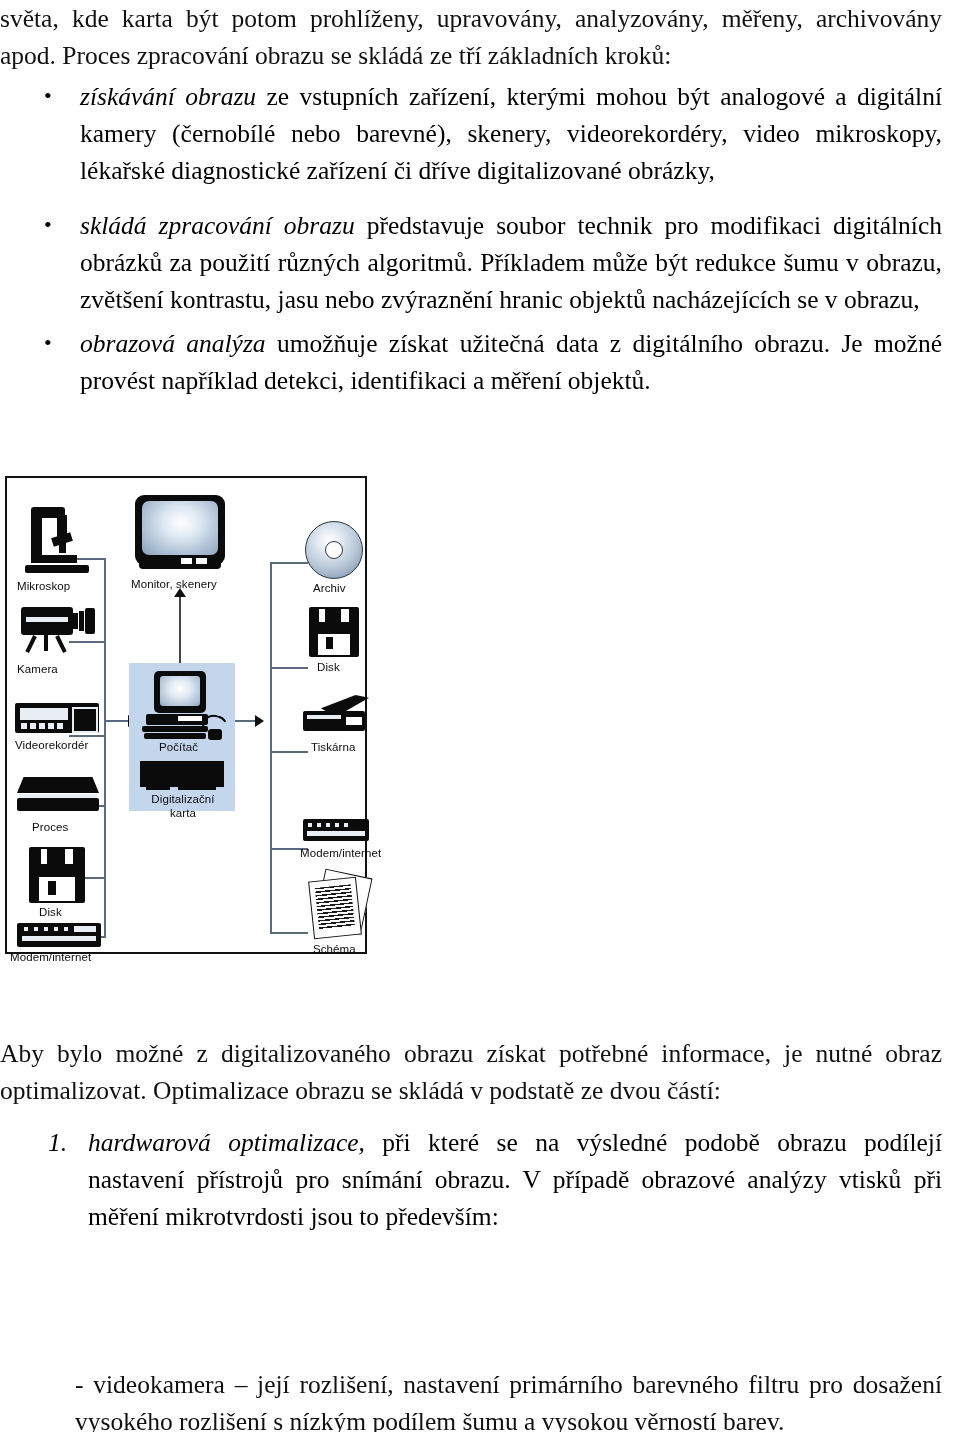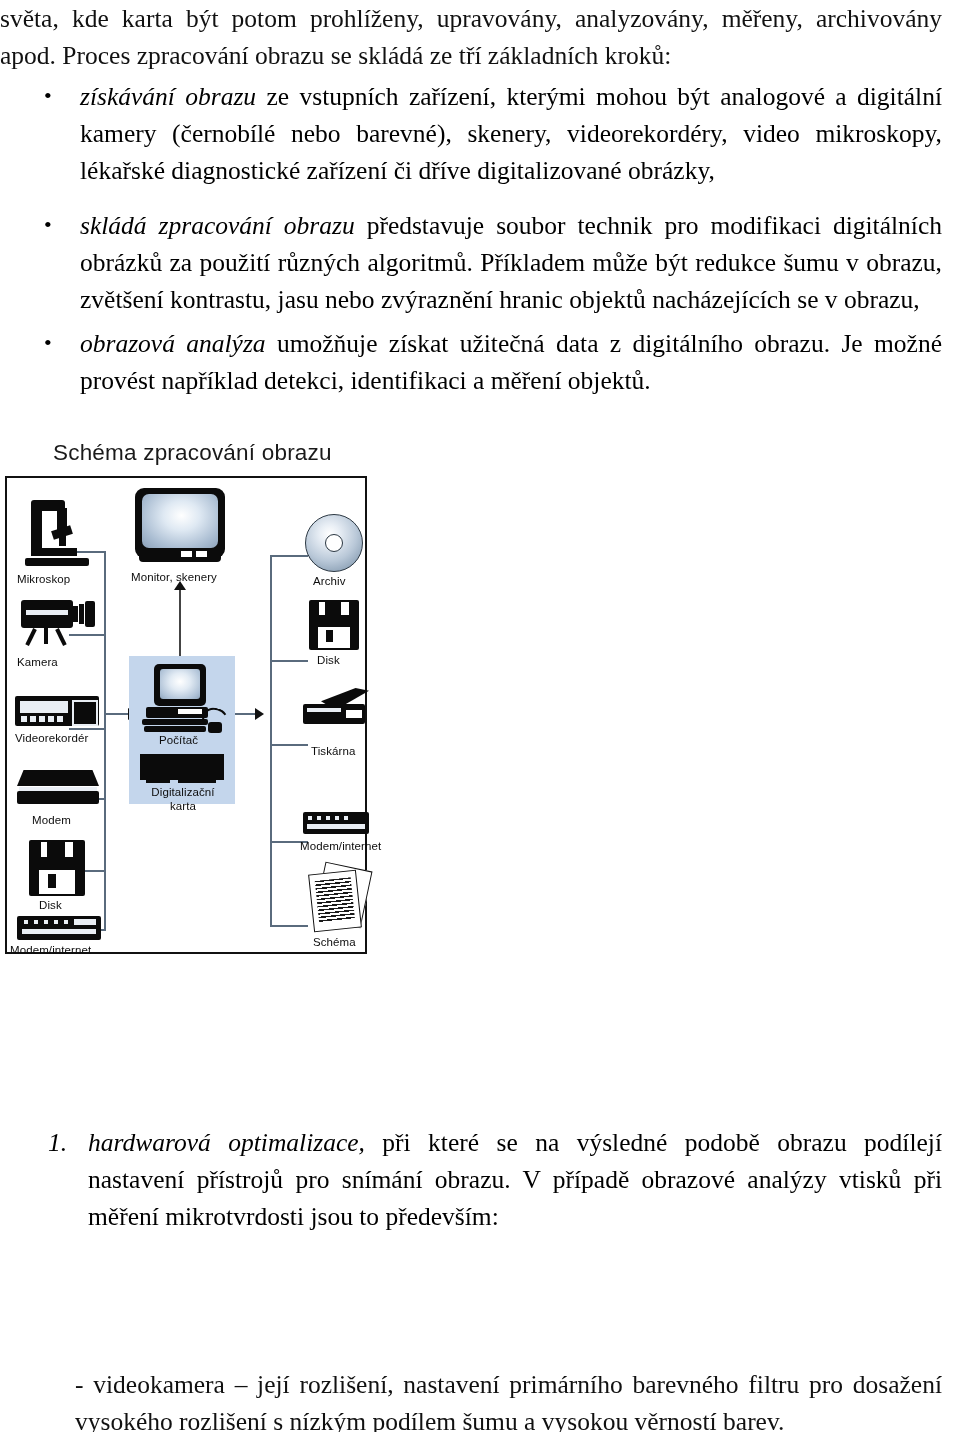--- a/index.html
+++ b/index.html
@@ -92,21 +92,21 @@
   .fig-frame {
     position: absolute;
     left: 0px;
     top: 36px;
     width: 362px;
     height: 478px;
     border: 2.5px solid #111;
     background: #fff;
     box-sizing: border-box;
   }
-  .fig-inner { position: absolute; inset: 0; }
+  .fig-inner { position: absolute; inset: 0; margin-top: 7px; }
 
   .lbl {
     position: absolute;
     font-family: "Liberation Sans", "DejaVu Sans", sans-serif;
     font-size: 11.5px;
     color: #0d0d0d;
     white-space: nowrap;
     letter-spacing: 0.1px;
   }
   .lbl.c { text-align: center; }
@@ -254,21 +254,20 @@
     <span class="it">skládá zpracování obrazu</span><span> představuje soubor technik pro modifikaci digitálních obrázků za použití různých algoritmů. Příkladem může být redukce šumu v obrazu, zvětšení kontrastu, jasu nebo zvýraznění hranic objektů nacházejících se v obrazu,</span>
   </div>
 
   <div class="bullet-item" style="left:80px; top:325px; width:862px;">
     <span class="bullet-mark">•</span>
     <span class="it">obrazová analýza</span><span> umožňuje získat užitečná data z digitálního obrazu. Je možné provést například detekci, identifikaci a měření objektů.</span>
   </div>
 
   <div class="figure">
 
-    <div class="fig-title">Schéma zpracování obrazu</div>
 
     <div class="fig-frame">
       <div class="fig-inner">
 
         <div class="wire v" style="left:97px; top:73px; height:378px;"></div>
         <div class="wire h" style="left:53px; top:73px; width:46px;"></div>
         <div class="wire h" style="left:62px; top:156px; width:37px;"></div>
         <div class="wire h" style="left:62px; top:250px; width:37px;"></div>
         <div class="wire h" style="left:62px; top:320px; width:37px;"></div>
         <div class="wire h" style="left:62px; top:392px; width:37px;"></div>
@@ -321,21 +320,21 @@
           <div class="dot" style="left:42px; top:20px; width:6px; height:6px;"></div>
           <div class="boxline" style="left:57px; top:4px; width:22px; height:22px; background:#0b0b0b; border:2px solid #e9eef4;"></div>
         </div>
         <div class="lbl" style="left:8px; top:254px;">Videorekordér</div>
 
         <div class="dev" style="left:10px; top:292px; width:82px; height:38px;">
           <div class="scan-top" style="left:0px; top:0px; width:82px; height:16px;"></div>
           <div class="boxline" style="left:2px; top:17px; width:78px; height:4px;"></div>
           <div class="box" style="left:0px; top:21px; width:82px; height:13px; border-radius:2px;"></div>
         </div>
-        <div class="lbl" style="left:25px; top:336px;">Modem</div>
+        <div class="lbl" style="left:25px; top:336px;">Proces</div>
 
         <div class="dev" style="left:22px; top:362px; width:56px; height:56px;">
           <div class="fd" style="left:0px; top:0px; width:56px; height:56px;"></div>
           <div class="fd-shutter" style="left:12px; top:2px; width:32px; height:15px;"></div>
           <div class="fd-slot" style="left:18px; top:2px; width:18px; height:15px;"></div>
           <div class="fd-label" style="left:10px; top:30px; width:36px; height:24px;"></div>
           <div class="fd-slot" style="left:19px; top:34px; width:8px; height:14px;"></div>
         </div>
         <div class="lbl" style="left:32px; top:421px;">Disk</div>
 
@@ -396,21 +395,21 @@
           <div class="fd-slot" style="left:17px; top:30px; width:7px; height:12px;"></div>
         </div>
         <div class="lbl" style="left:310px; top:176px;">Disk</div>
 
         <div class="dev" style="left:296px; top:210px; width:66px; height:40px;">
           <div class="prn-tray" style="left:18px; top:0px; width:48px; height:22px;"></div>
           <div class="prn-body" style="left:0px; top:16px; width:62px; height:20px;"></div>
           <div class="boxline" style="left:4px; top:20px; width:34px; height:4px;"></div>
           <div class="prn-slot" style="left:42px; top:21px; width:16px; height:8px;"></div>
         </div>
-        <div class="lbl" style="left:304px; top:267px;">Tiskárna</div>
+        <div class="lbl" style="left:304px; top:256px;">Tiskárna</div>
 
         <div class="dev" style="left:296px; top:334px; width:66px; height:24px;">
           <div class="box" style="left:0px; top:0px; width:66px; height:22px; border-radius:2px;"></div>
           <div class="dot" style="left:5px; top:4px; width:4px; height:4px;"></div>
           <div class="dot" style="left:14px; top:4px; width:4px; height:4px;"></div>
           <div class="dot" style="left:23px; top:4px; width:4px; height:4px;"></div>
           <div class="dot" style="left:32px; top:4px; width:4px; height:4px;"></div>
           <div class="dot" style="left:41px; top:4px; width:4px; height:4px;"></div>
           <div class="boxline" style="left:4px; top:12px; width:58px; height:5px;"></div>
         </div>
@@ -422,20 +421,21 @@
             <div class="sheet-lines" style="left:5px; top:6px; width:36px; height:42px;"></div>
           </div>
         </div>
         <div class="lbl" style="left:306px; top:458px;">Schéma</div>
 
       </div>
     </div>
   </div>
 
 
+  <div class="para" style="left:0px; top:1035px; width:942px;">Aby bylo možné z digitalizovaného obrazu získat potřebné informace, je nutné obraz optimalizovat. Optimalizace obrazu se skládá v podstatě ze dvou částí:</div>
 
   <div class="num-item" style="left:88px; top:1124px; width:854px;">
     <span class="num-mark">1.</span>
     <span class="it">hardwarová optimalizace,</span><span> při které se na výsledné podobě obrazu podílejí nastavení přístrojů pro snímání obrazu. V případě obrazové analýzy vtisků při měření mikrotvrdosti jsou to především:</span>
   </div>
 
 
   <div class="para" style="left:75px; top:1366px; width:867px;">- videokamera – její rozlišení, nastavení primárního barevného filtru pro dosažení vysokého rozlišení s nízkým podílem šumu a vysokou věrností barev.</div>
 
 </div>

